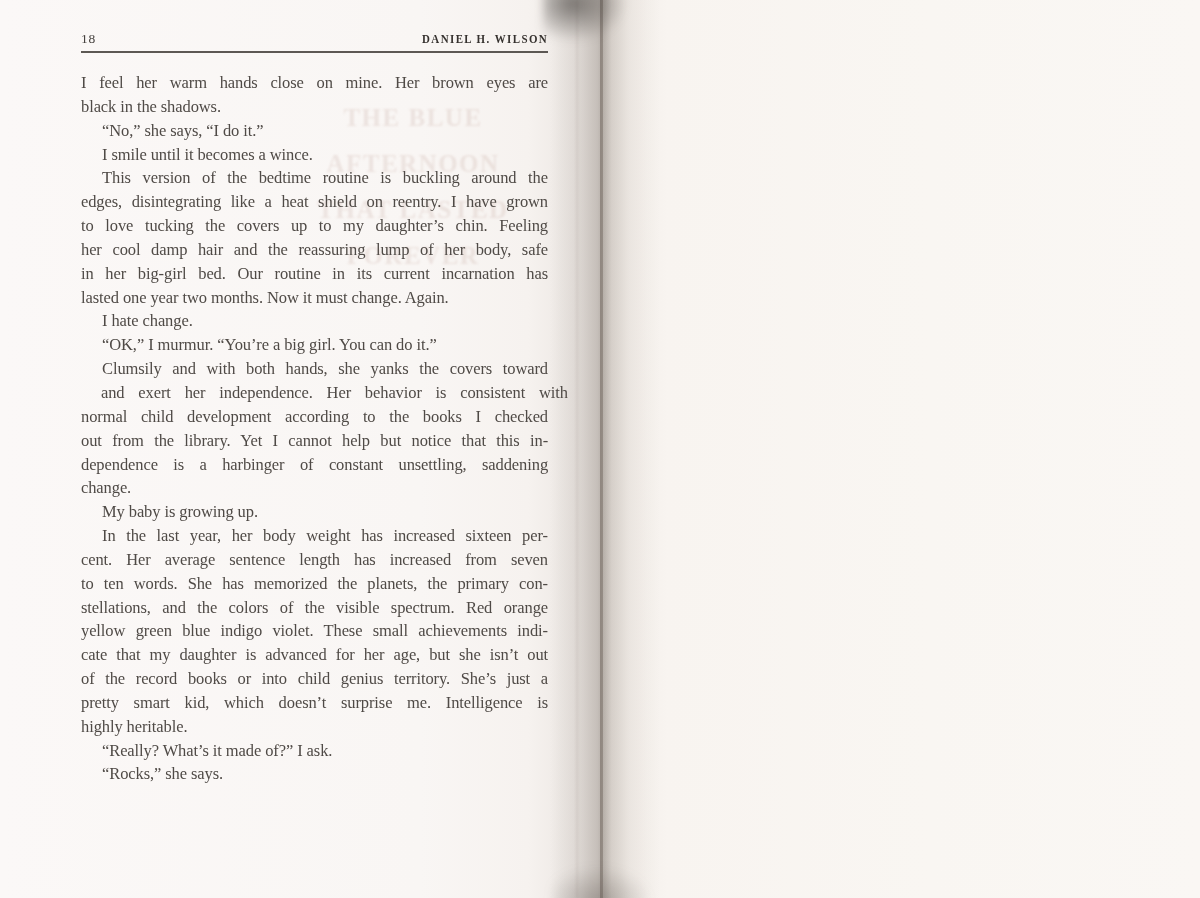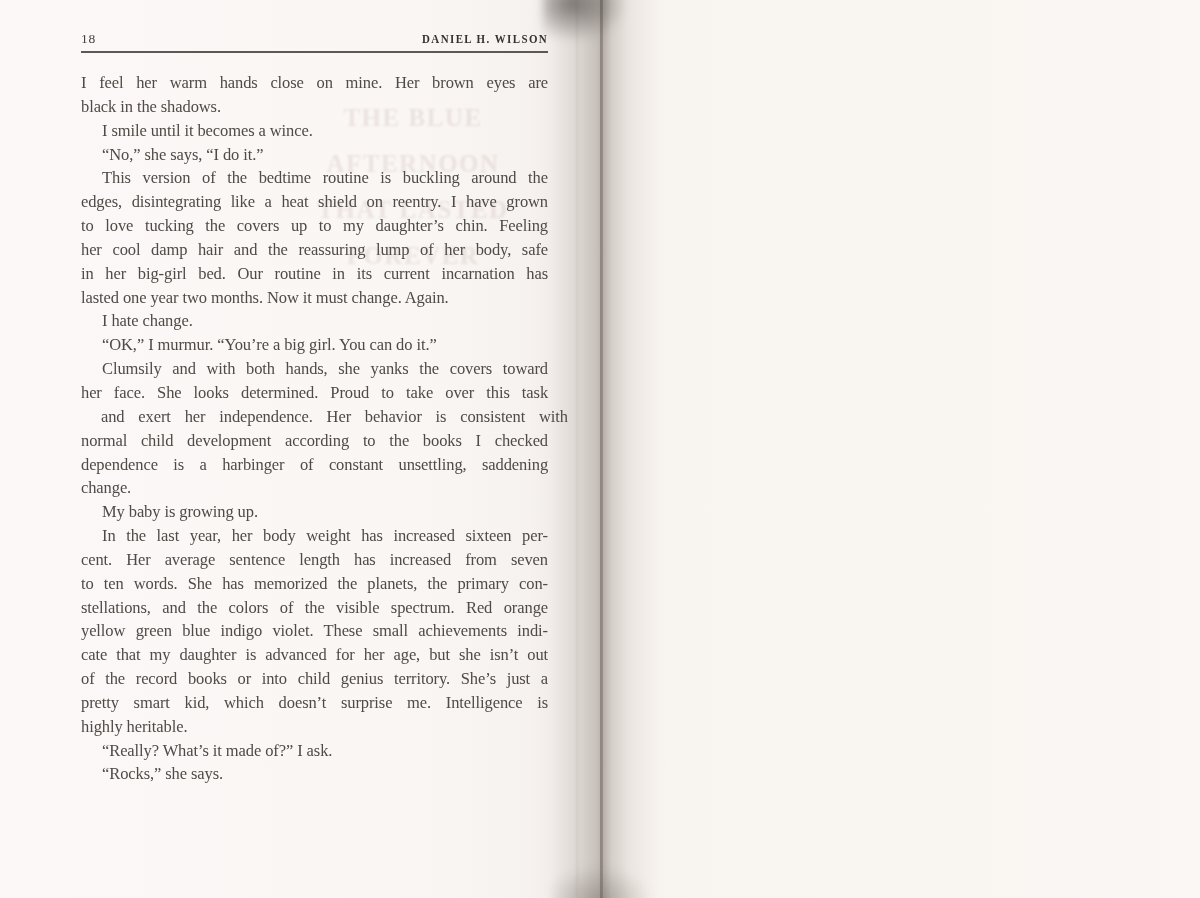--- a/index.html
+++ b/index.html
@@ -96,34 +96,34 @@
       <div>THAT LASTED FOREVER</div>
     </div>
     <div class="head-row head-row-left">
       <span class="folio">18</span>
       <span class="running-head rh-left">DANIEL H. WILSON</span>
     </div>
     <div class="head-rule head-rule-left"></div>
     <div class="body body-left" id="body-left">
         <div class="line"><span style="word-spacing: 8.72px;">I feel her warm hands close on mine. Her brown eyes are</span></div>
         <div class="line last"><span>black in the shadows.</span></div>
+        <div class="line indent last"><span>“No,” she says, “I do it.”</span></div>
         <div class="line indent last"><span>I smile until it becomes a wince.</span></div>
-        <div class="line indent last"><span>“No,” she says, “I do it.”</span></div>
         <div class="line indent"><span style="word-spacing: 7.58px; text-align: center;">This version of the bedtime routine is buckling around the</span></div>
         <div class="line"><span style="word-spacing: 5.58px;">edges, disintegrating like a heat shield on reentry. I have grown</span></div>
         <div class="line"><span style="word-spacing: 7.6px;">to love tucking the covers up to my daughter’s chin. Feeling</span></div>
         <div class="line"><span style="word-spacing: 6.61px;">her cool damp hair and the reassuring lump of her body, safe</span></div>
         <div class="line"><span style="word-spacing: 7.69px;">in her big-girl bed. Our routine in its current incarnation has</span></div>
         <div class="line last"><span>lasted one year two months. Now it must change. Again.</span></div>
         <div class="line indent last"><span>I hate change.</span></div>
         <div class="line indent last"><span>“OK,” I murmur. “You’re a big girl. You can do it.”</span></div>
         <div class="line indent"><span style="word-spacing: 6.6px;">Clumsily and with both hands, she yanks the covers toward</span></div>
-        <div class="line"><span style="word-spacing: 8.08px;">her face. She looks determined. Proud to take over this task</span></div>
         <div class="line"><span style="word-spacing: 9.8px; margin-left: 20px;">and exert her independence. Her behavior is consistent with</span></div>
         <div class="line"><span style="word-spacing: 9.72px;">normal child development according to the books I checked</span></div>
+        <div class="line"><span style="word-spacing: 6.32px;">out from the library. Yet I cannot help but notice that this in-</span></div>
         <div class="line"><span style="word-spacing: 11.4px;">dependence is a harbinger of constant unsettling, saddening</span></div>
         <div class="line last"><span>change.</span></div>
         <div class="line indent last"><span>My baby is growing up.</span></div>
         <div class="line indent"><span style="word-spacing: 6.58px; margin-top: 28px;">In the last year, her body weight has increased sixteen per-</span></div>
         <div class="line"><span style="word-spacing: 10.02px;">cent. Her average sentence length has increased from seven</span></div>
         <div class="line"><span style="word-spacing: 6.07px; margin-top: 7px;">to ten words. She has memorized the planets, the primary con-</span></div>
         <div class="line"><span style="word-spacing: 7.43px;">stellations, and the colors of the visible spectrum. Red orange</span></div>
         <div class="line"><span style="word-spacing: 6.33px;">yellow green blue indigo violet. These small achievements indi-</span></div>
         <div class="line"><span style="word-spacing: 5px;">cate that my daughter is advanced for her age, but she isn’t out</span></div>
         <div class="line"><span style="word-spacing: 6.64px;">of the record books or into child genius territory. She’s just a</span></div>

